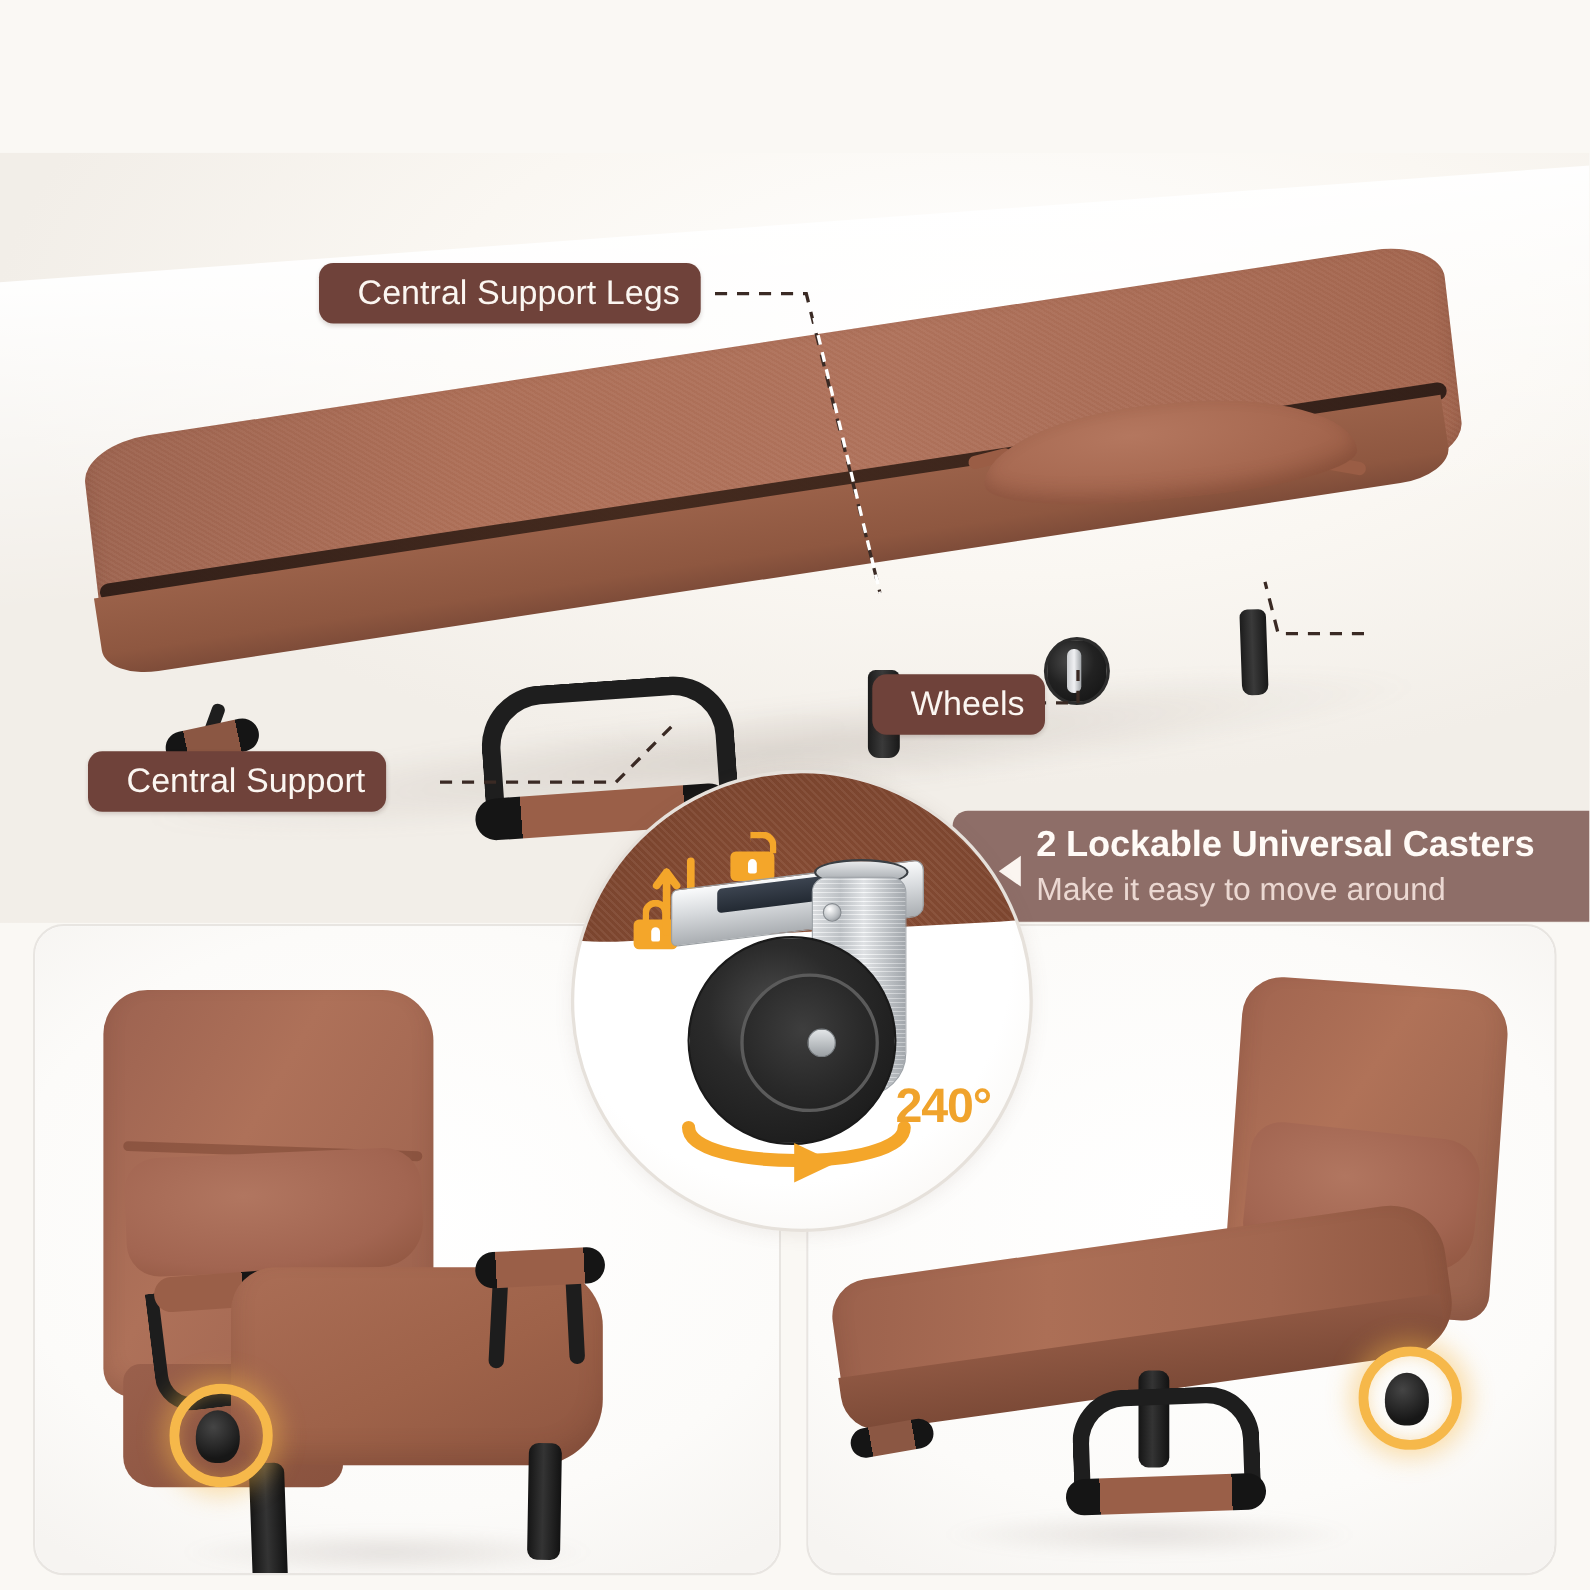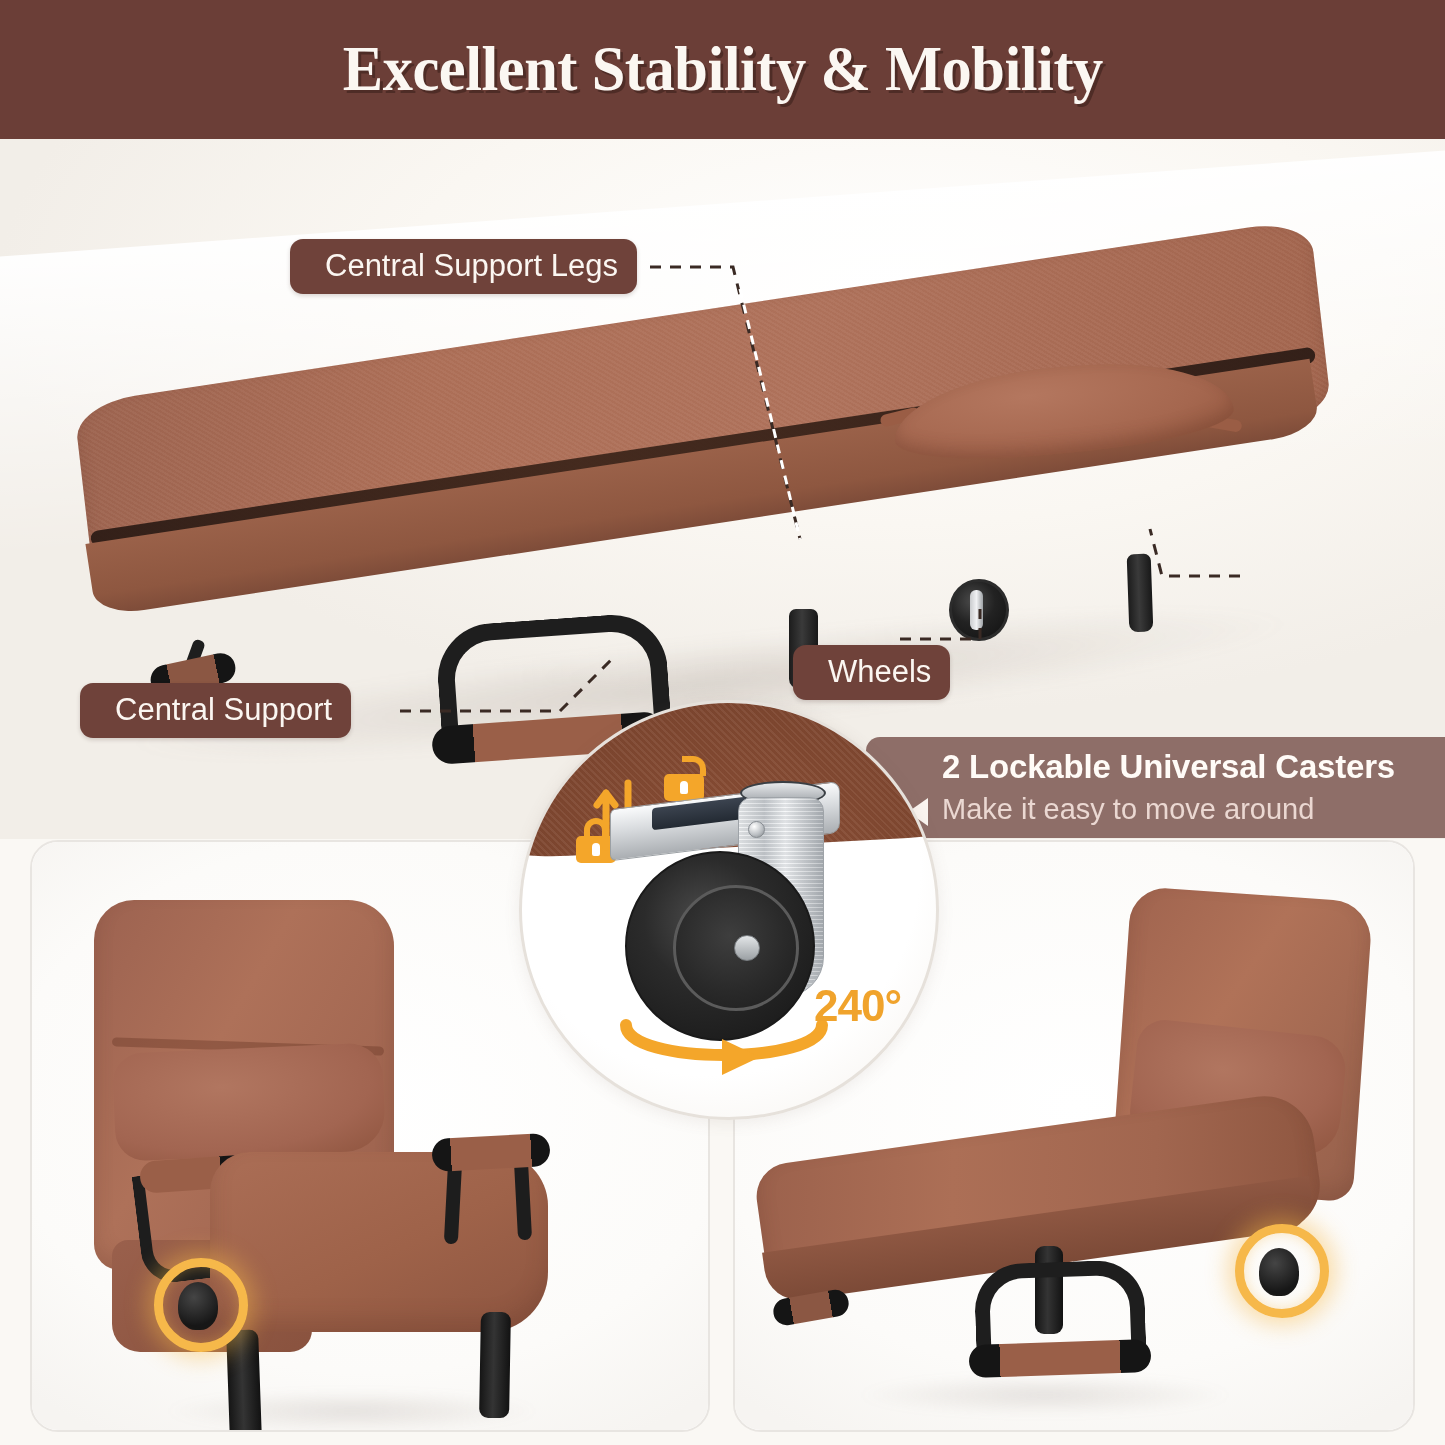--- a/index.html
+++ b/index.html
@@ -178,37 +178,37 @@
     color: #FBF6F1;
     border-radius: 13px;
     padding: 11px 19px 13px 35px;
     font-size: 31px;
     line-height: 1;
     white-space: nowrap;
     box-shadow: 0 2px 4px rgba(60,35,28,0.18);
   }
   .cl-central  { left: 290px;  top: 239px; }
   .cl-armrest  { left: 80px;   top: 683px; }
-  .cl-wheels   { left: 793px;  top: 613px; margin-top: 32px; }
+  .cl-wheels   { left: 793px;  top: 613px; }
   .cl-endlegs  { left: 1083px; top: 576px; }
 
   
   .leader { position: absolute; pointer-events: none; }
 
   
   .caster-banner {
     position: absolute; left: 866px; top: 737px;
     width: 579px; height: 101px;
     background: #8E6E68;
     border-radius: 14px 0 0 14px;
     z-index: 5;
   }
   .caster-banner-inner {
     position: absolute; left: 42px; top: 12px;
-    display: flex; align-items: flex-end; gap: 14px;
+    display: flex; align-items: center; gap: 14px;
   }
   .banner-arrow {
     width: 0; height: 0; margin-top: 9px;
     border-top: 14px solid transparent;
     border-bottom: 14px solid transparent;
     border-right: 20px solid #FBF5F0;
   }
   .banner-title {
     font-size: 33px; font-weight: 700; color: #FFFBF7;
     letter-spacing: -0.2px; line-height: 1.12; white-space: nowrap;
@@ -490,23 +490,20 @@
   .ring-wheel-l { position:absolute; left:146px; top:440px; width:40px; height:48px;
     background: radial-gradient(circle at 40% 32%, #454545, #171717 70%); border-radius: 50% 50% 44% 44%; }
   .ring-wheel-r { position:absolute; left:524px; top:406px; width:40px; height:48px;
     background: radial-gradient(circle at 40% 32%, #454545, #171717 70%); border-radius: 50% 50% 44% 44%; }
 </style>
 </head>
 <body>
 
 <div id="stage">
 
-  <div class="header-band">
-    <div class="header-title">Excellent Stability &amp; Mobility</div>
-  </div>
 
   <div class="scene">
     <div class="scene-floorline"></div>
     <div class="scene-shadow"></div>
 
     <div class="bed">
       <div class="mattress-top"></div>
       <div class="mattress-seam"></div>
       <div class="mattress-side"></div>
 

